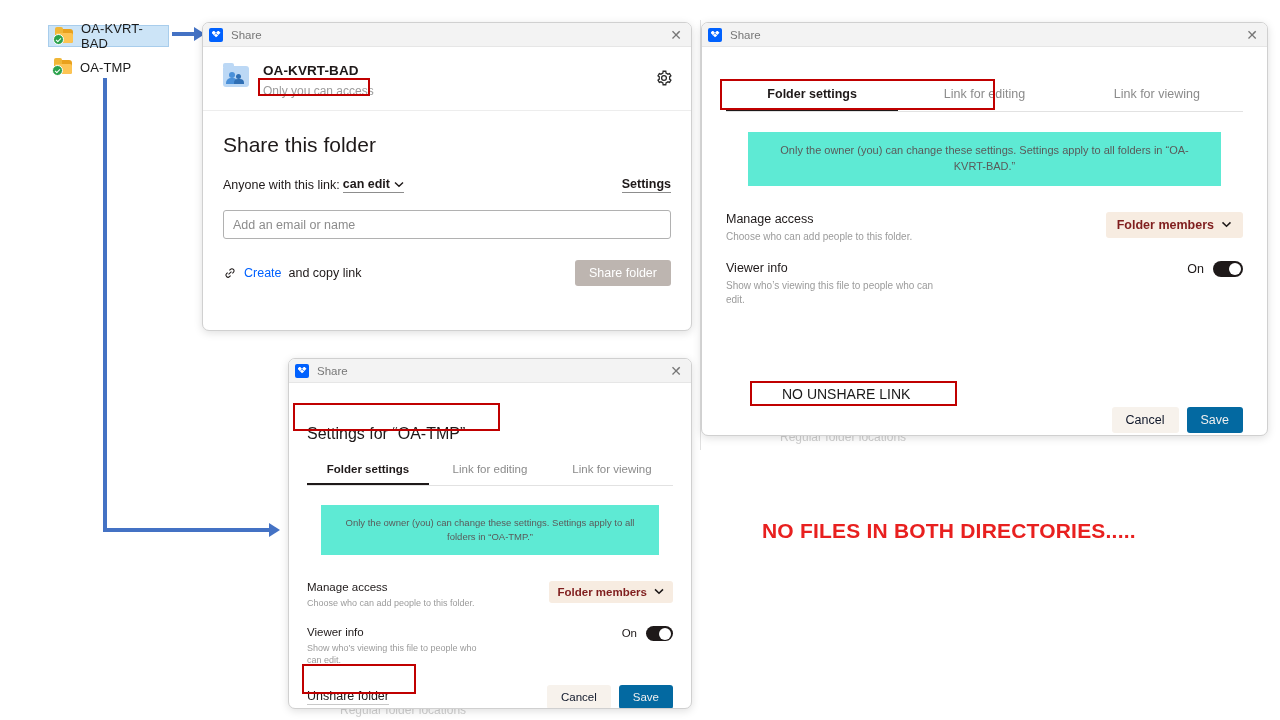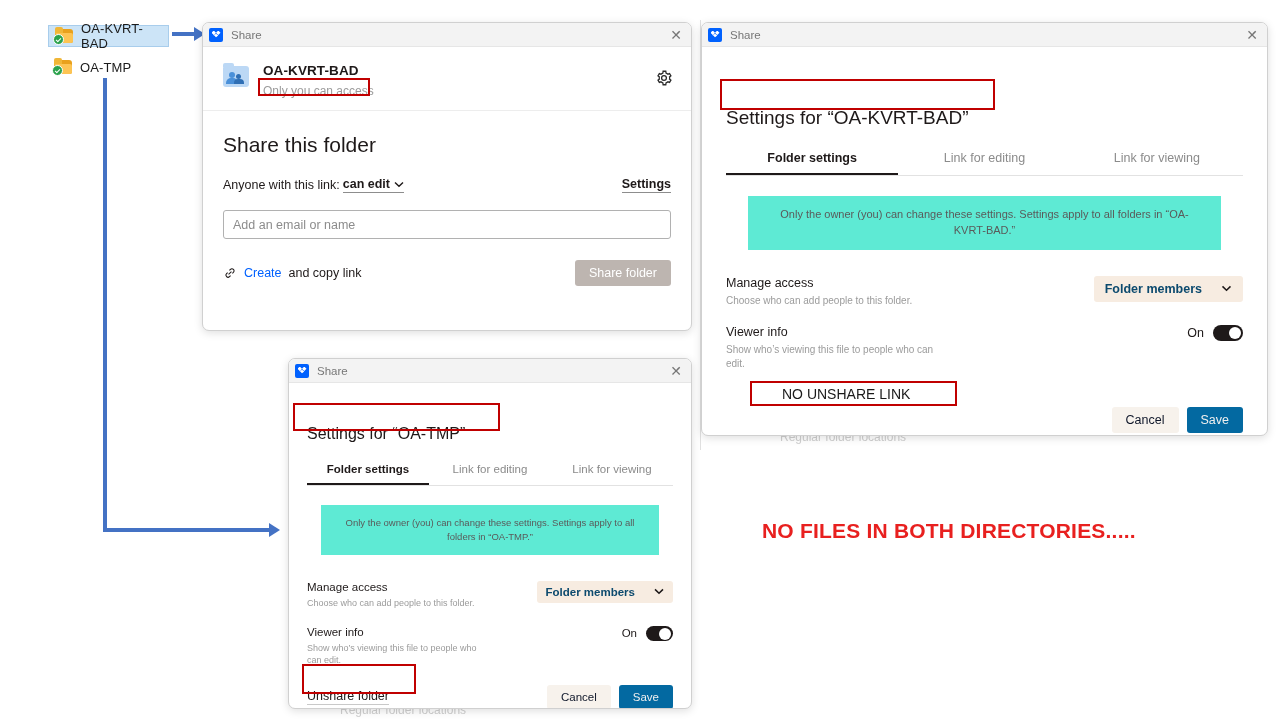--- a/index.html
+++ b/index.html
@@ -80,22 +80,22 @@
   .set-title { font-size:19px; color:#1e1919; font-weight:normal; }
   .tabs { display:flex; margin-top:14px; border-bottom:1px solid #e2e2e2; }
   .tab { flex:1; text-align:center; font-size:12.5px; color:#8b8b8b; padding-bottom:10px; }
   .tab.active { color:#1e1919; font-weight:bold; box-shadow:inset 0 -2px 0 0 #1e1919; }
   .notice { background:#5eead4; color:#5a5a5a; font-size:11px; line-height:1.45;
             text-align:center; padding:11px 26px; margin-top:16px; }
   .setrow { display:flex; align-items:flex-start; margin-top:18px; }
   .setrow .lbl { font-size:12.5px; color:#1e1919; }
   .setrow .sub { font-size:10px; color:#9b9b9b; margin-top:4px; line-height:1.35; max-width:210px; }
   .setrow .ctl { margin-left:auto; display:flex; align-items:center; }
-  .dropdown { background:#f7ece1; border-radius:3px; font-size:12.5px; font-weight:bold; color:#0c4a6e;
-              padding:6px 11px; display:flex; align-items:center; gap:19px; }
+  .dropdown { background:#f7ece1; border-radius:3px; font-size:12.5px; font-weight:bold; color:#7f1d1d;
+              padding:6px 11px; display:flex; align-items:center; gap:7px; }
   .onlbl { font-size:12.5px; color:#1e1919; margin-right:9px; }
   .toggle { width:30px; height:16px; background:#1e1919; border-radius:9px; position:relative; }
   .toggle:after { content:""; position:absolute; right:2px; top:2px; width:12px; height:12px; border-radius:50%; background:#fff; }
   .footer { position:absolute; left:24px; right:24px; display:flex; align-items:center; }
   .unshare { font-size:12.5px; color:#1e1919; border-bottom:1px solid #c9c9c9; padding-bottom:1px; }
   .btn-cancel { background:#f7f2ec; color:#0f172a; margin-left:auto; }
   .btn-save { background:#0369a1; color:#efefef; margin-left:8px; }
 
   .note-red { position:absolute; color:#e8201f; font-weight:bold; font-size:21px; letter-spacing:.2px;
               font-family:"Liberation Sans", sans-serif; }
@@ -202,21 +202,20 @@
   </div>
   <div class="redbox" style="left:258px; top:78px; width:112px; height:18px;"></div>
 
   <div class="dialog settings" style="left:701px; top:22px; width:565px; height:412px;">
     <div class="titlebar">
       <span class="db-ico"></span>
       <span class="tb-title">Share</span>
       <span class="tb-close">✕</span>
     </div>
     <div class="body" style="height:389px;">
-      <div class="set-title" style="margin-top:42px;">Settings for “OA-KVRT-BAD”</div>
 
       <div class="tabs" style="margin-top:22px;">
         <div class="tab active">Folder settings</div>
         <div class="tab">Link for editing</div>
         <div class="tab">Link for viewing</div>
       </div>
 
       <div class="notice" style="margin:20px 22px 0 22px;">Only the owner (you) can change these settings. Settings apply to all folders in “OA-KVRT-BAD.”</div>
 
       <div class="setrow" style="margin-top:26px;">

